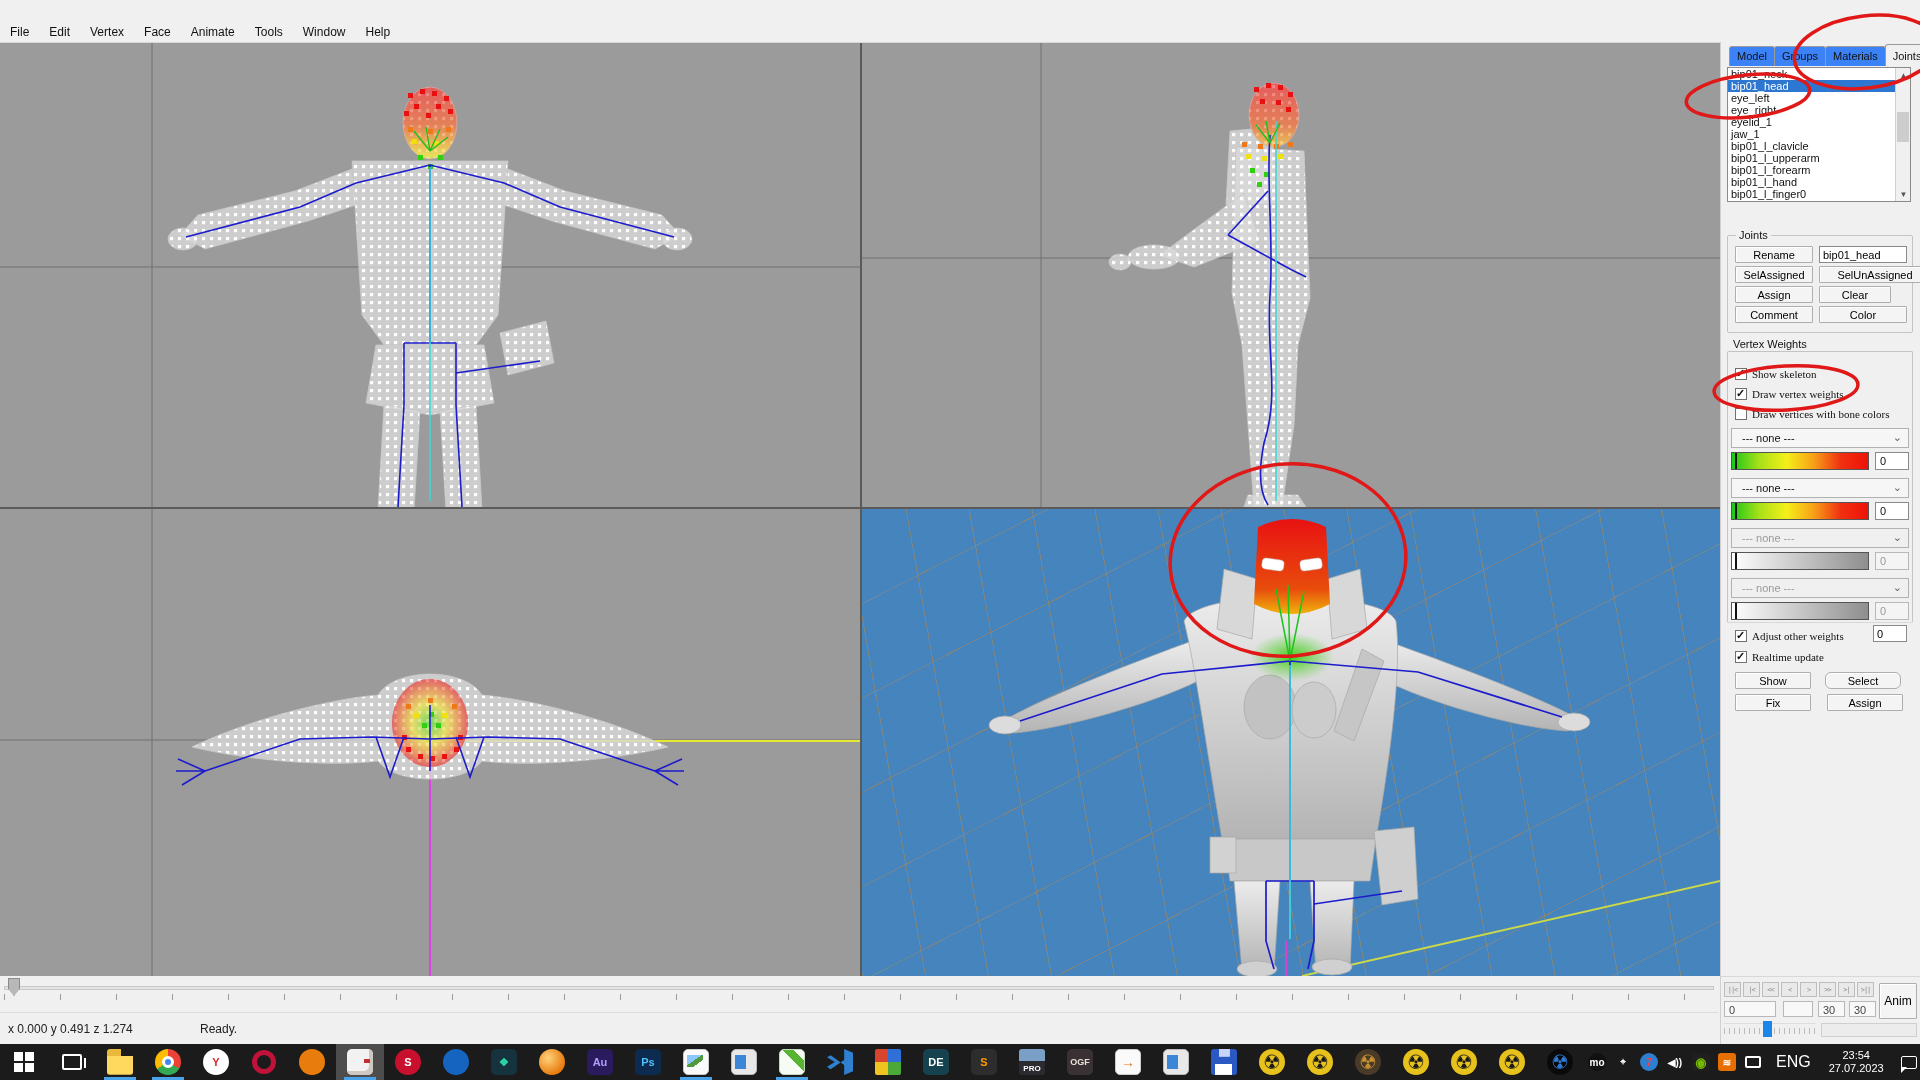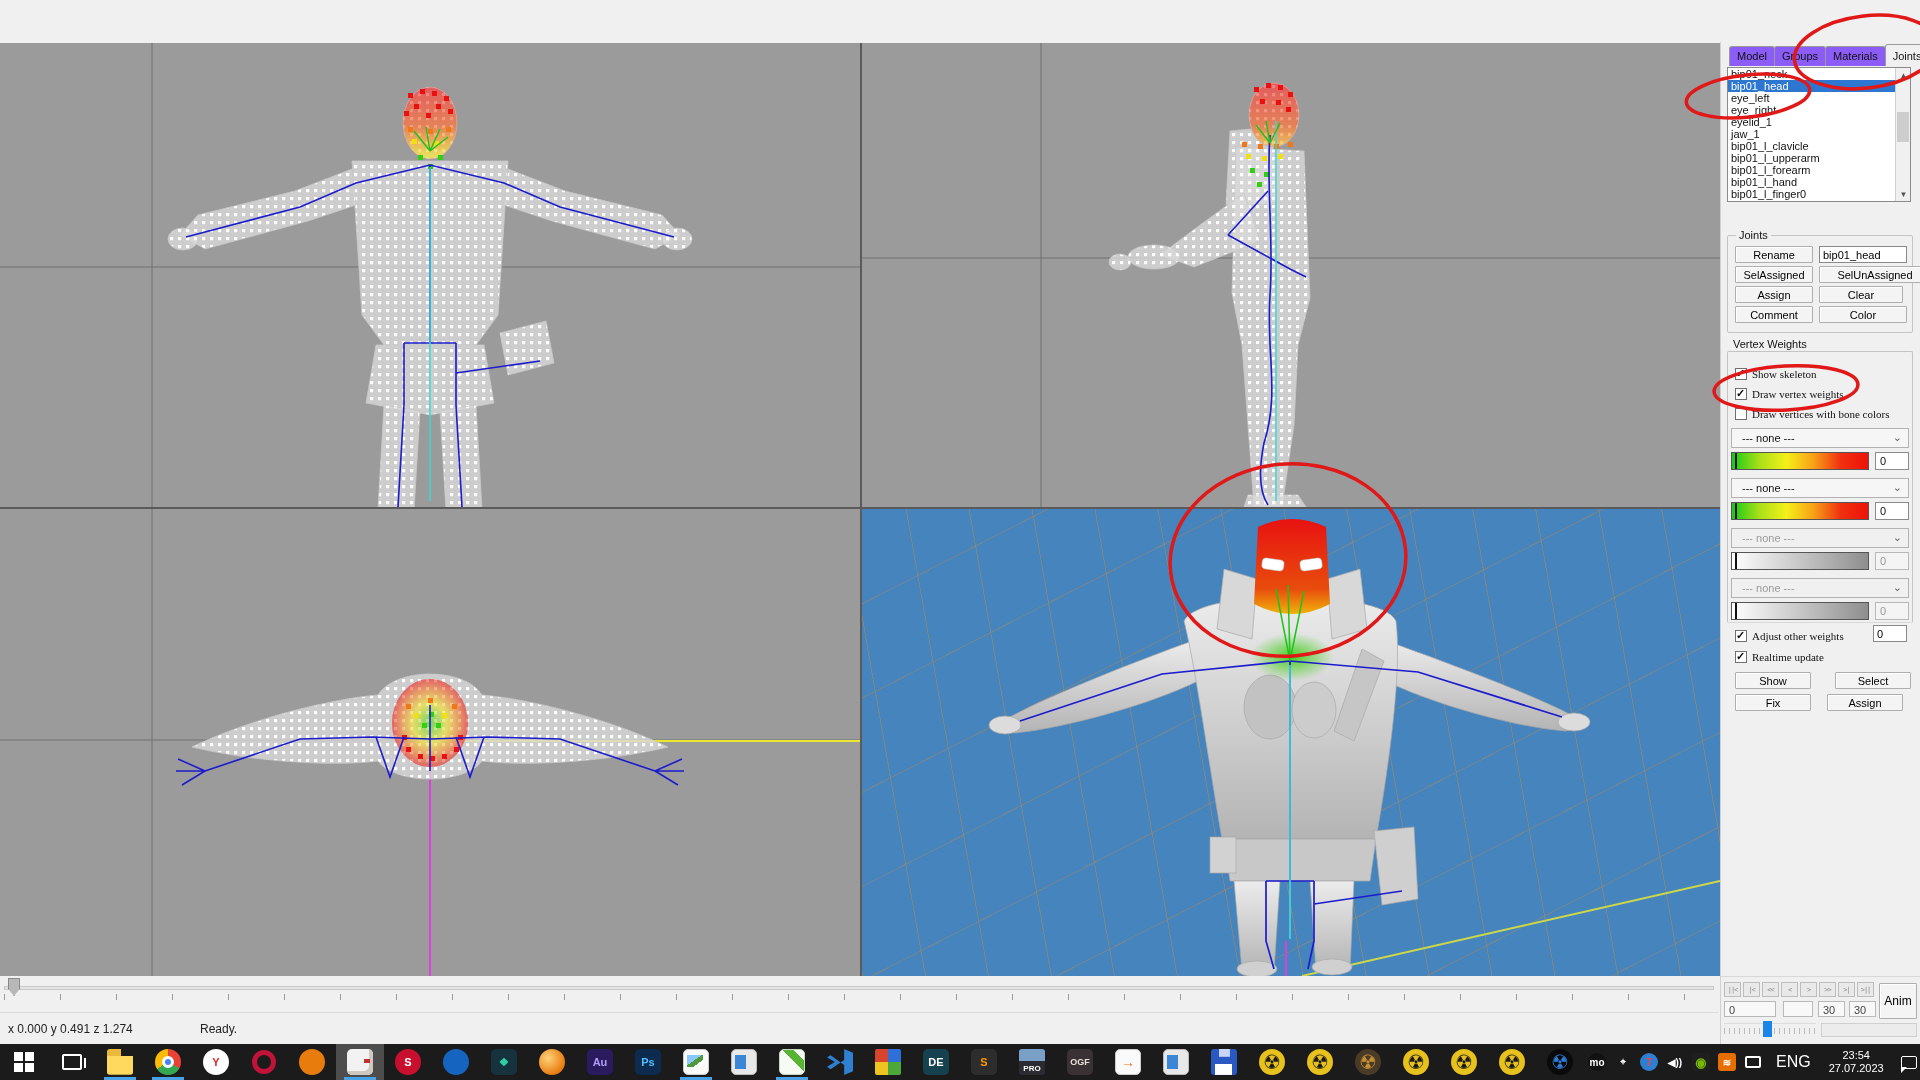--- a/index.html
+++ b/index.html
@@ -45,21 +45,21 @@
     border:1px solid #8a8a8a; clip-path:polygon(0 0,100% 0,100% 60%,50% 100%,0 60%); }
   .statusbar { position:absolute; left:0; top:1012px; width:1718px; height:32px; background:#f0f0f0;
     font-size:12px; color:#222; border-top:1px solid #dcdcdc; }
   .status-coords { position:absolute; left:8px; top:9px; }
   .status-msg { position:absolute; left:200px; top:9px; }
 
   
   .sidepanel { position:absolute; left:1720px; top:42px; width:200px; height:1002px; background:#f0f0f0;
     font-size:11px; color:#111; border-left:1px solid #d0d0d0; }
   .tabs { position:absolute; left:8px; top:4px; height:20px; display:flex; }
-  .tab { padding:3px 7px 2px; border:1px solid #9a9a9a; border-bottom:none; background:#8b5cf6;
+  .tab { padding:3px 7px 2px; border:1px solid #9a9a9a; border-bottom:none; background:#3b82f6;
     border-radius:3px 3px 0 0; margin-right:-1px; font-size:11px; }
   .tab.active { background:#f0f0f0; position:relative; top:-2px; padding-top:5px; }
   .joint-listbox { position:absolute; left:6px; top:25px; width:184px; height:135px; background:#fff;
     border:1px solid #8a8a8a; overflow:hidden; }
   .joint-rows { position:absolute; left:0; top:0; right:15px; }
   .joint-row { height:12px; line-height:12px; padding-left:3px; font-size:11px; white-space:nowrap; }
   .joint-row.selected { background:#2e77d0; color:#fff; }
   .vscroll { position:absolute; right:0; top:0; width:15px; height:100%; background:#f0f0f0;
     border-left:1px solid #d0d0d0; }
   .vscroll .arr { position:absolute; left:0; width:15px; height:14px; color:#555; font-size:8px;
@@ -179,20 +179,31 @@
 
   
   .overlay { position:absolute; left:0; top:0; width:1920px; height:1080px; pointer-events:none; z-index:50; }
 </style>
 </head>
 <body>
 
 <div id="screen">
 
 
+  <div class="menubar">
+
+  <span class="menu-item">File</span>
+      <span class="menu-item">Edit</span>
+      <span class="menu-item">Vertex</span>
+      <span class="menu-item">Face</span>
+      <span class="menu-item">Animate</span>
+      <span class="menu-item">Tools</span>
+      <span class="menu-item">Window</span>
+      <span class="menu-item">Help</span>
+    </div>
 
   <div class="workspace">
 
     <div class="viewport vp-front">
       <svg width="860" height="464" viewBox="0 0 860 464">
         <defs>
           <pattern id="mF" width="8" height="8" patternUnits="userSpaceOnUse">
             <rect width="8" height="8" fill="#d9d9d9" fill-opacity="0.8"></rect>
             <rect x="2" y="2" width="3.2" height="3.2" fill="#ffffff"></rect>
           </pattern>
@@ -476,21 +487,21 @@
     </div>
 
     <div class="groupbox gb-joints">
       <span class="groupbox-label">Joints</span>
     </div>
     <button class="btn" style="left:14px;top:204px;width:78px;">Rename</button>
     <input class="txtfield" style="left: 98px; top: 204px; width: 88px;" value="bip01_head">
     <button class="btn" style="left:14px;top:224px;width:78px;">SelAssigned</button>
     <button class="btn" style="left:98px;top:224px;width:112px;">SelUnAssigned</button>
     <button class="btn" style="left:14px;top:244px;width:78px;">Assign</button>
-    <button class="btn" style="left:98px;top:244px;width:84px;">Clear</button>
+    <button class="btn" style="left:98px;top:244px;width:72px;">Clear</button>
     <button class="btn" style="left:14px;top:264px;width:78px;">Comment</button>
     <button class="btn" style="left:98px;top:264px;width:88px;">Color</button>
 
     <div class="groupbox gb-vw"></div>
     <span class="vw-label">Vertex Weights</span>
 
     <div class="vw-checks">
 
         <label class="cbrow vwcb checked" style="top: 325px;">
           <span class="cb"></span>
@@ -560,21 +571,21 @@
       <span class="lbl">Adjust other weights</span>
     </label>
     <input class="txtfield" style="left: 152px; top: 583px; width: 34px;" value="0">
     <label class="cbrow checked" style="top:608px;">
       <span class="cb"></span>
       <span class="lbl">Realtime update</span>
     </label>
 
     <div class="vw-actions">
       <button class="btn" style="left:14px;top:630px;">Show</button>
-      <button class="btn" style="left:114px;top:630px;">Select</button>
+      <button class="btn" style="left:104px;top:630px;border-radius:6px;">Select</button>
       <button class="btn" style="left:14px;top:652px;">Fix</button>
       <button class="btn" style="left:106px;top:652px;">Assign</button>
     </div>
 
     <div class="animpanel">
       <div class="navbtns">
 
       <span class="navbtn">||&lt;</span>
           <span class="navbtn">|&lt;</span>
           <span class="navbtn">&lt;&lt;</span>

